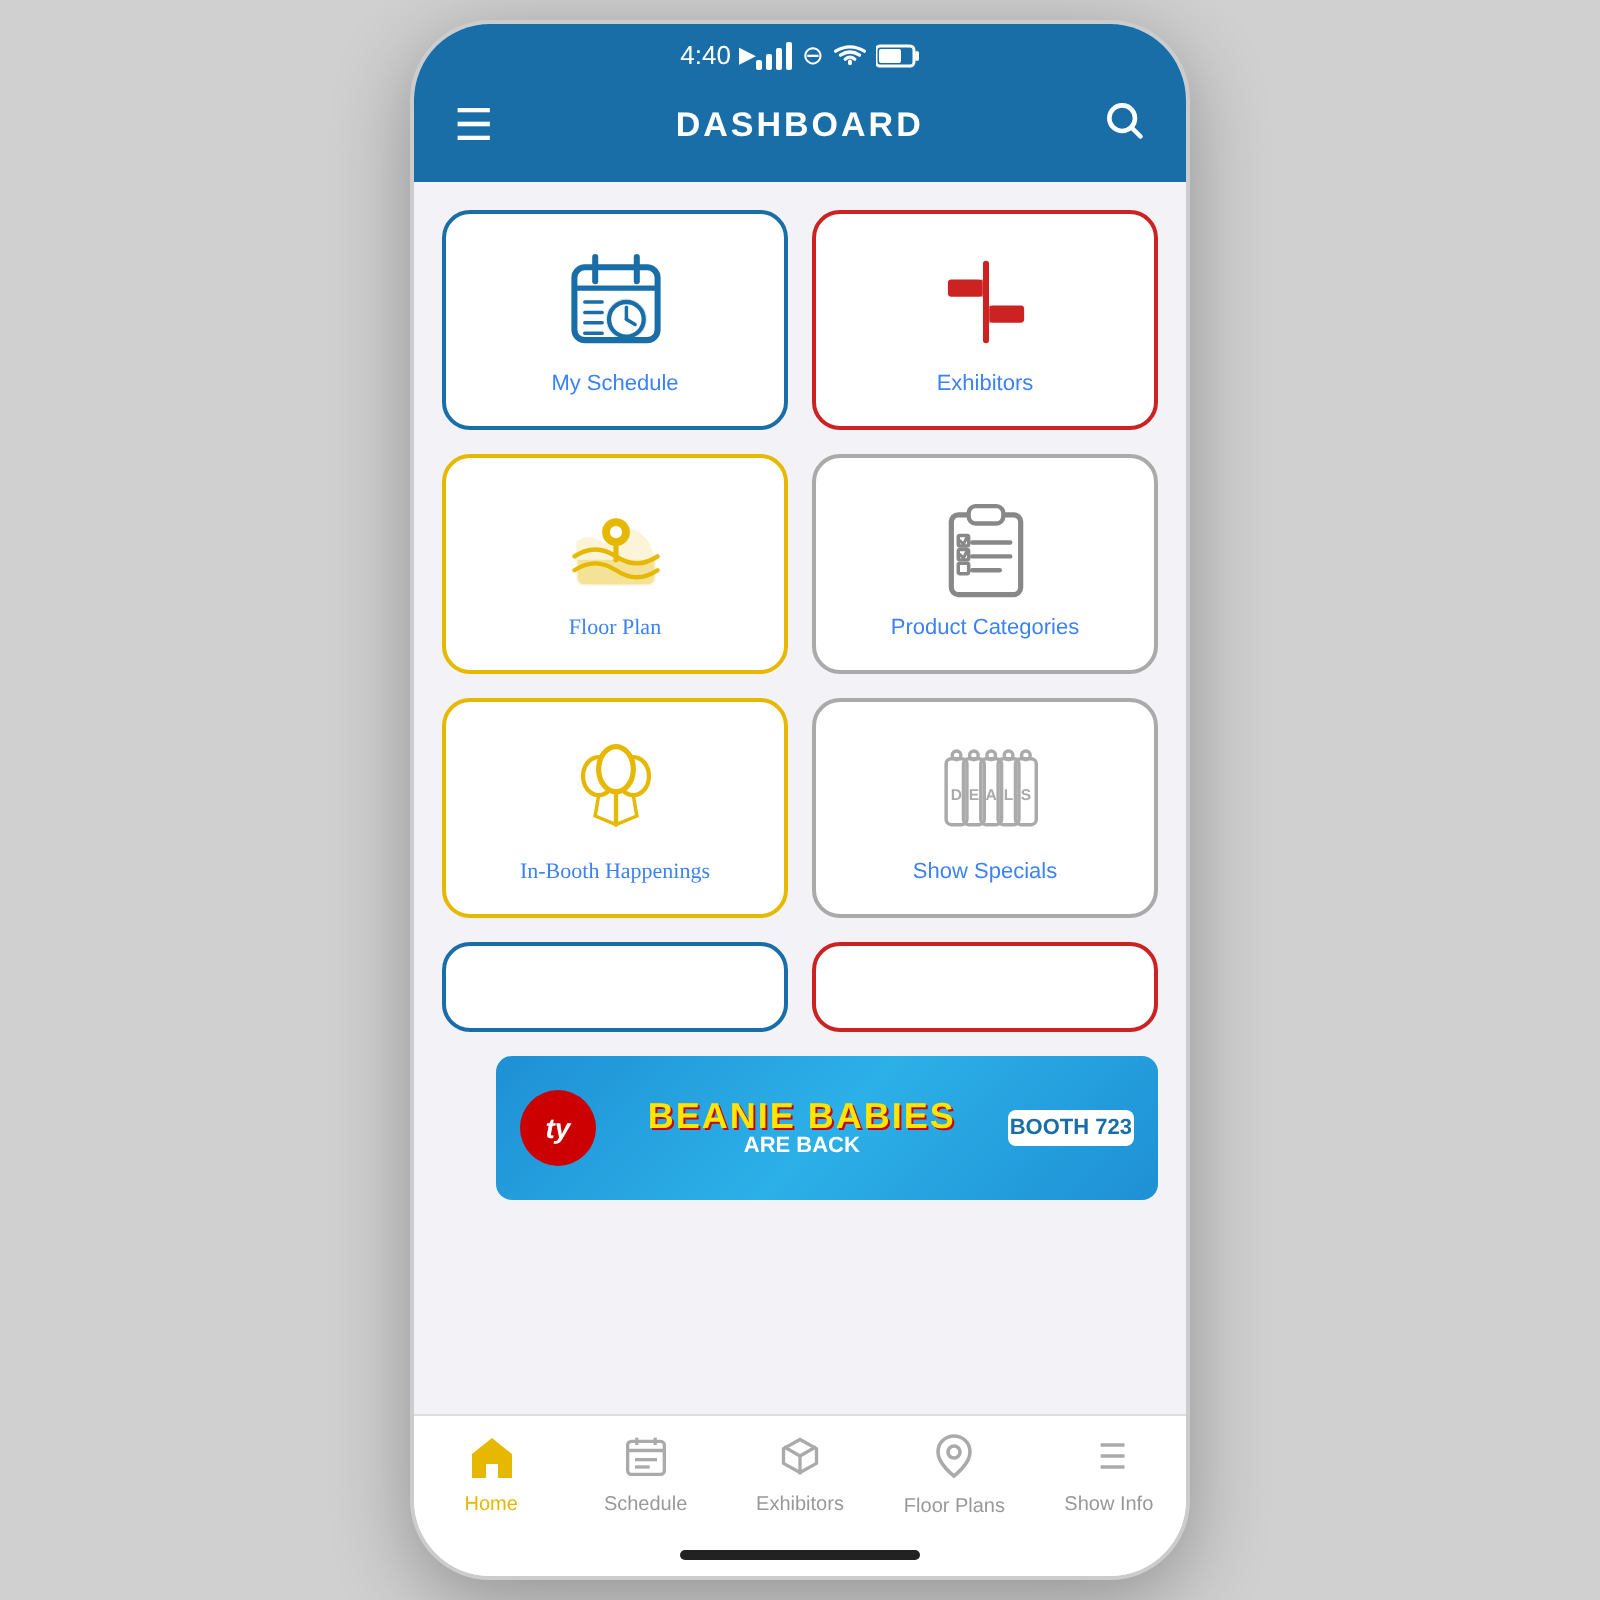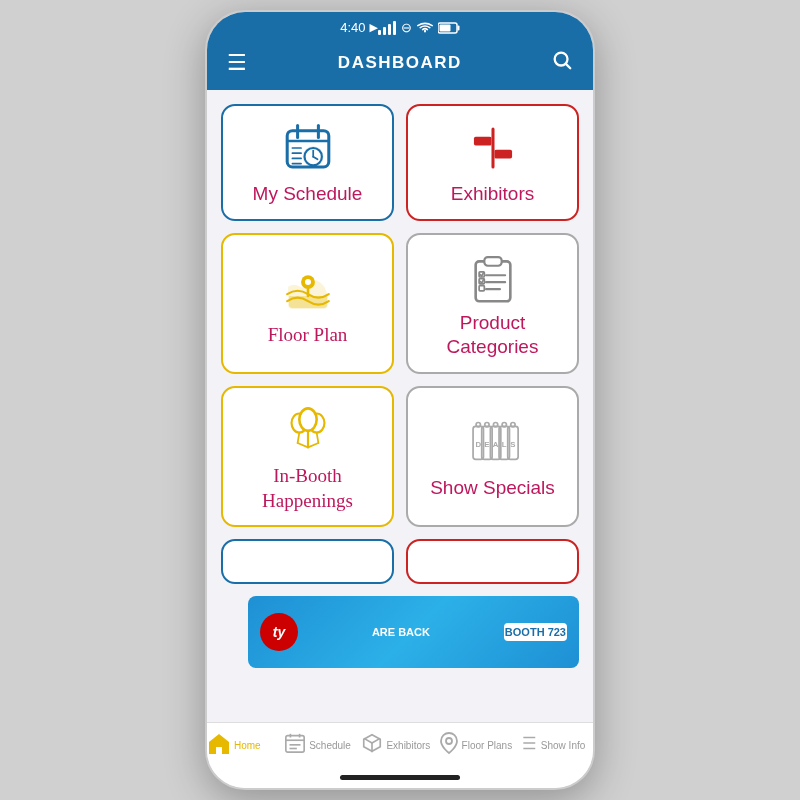--- a/index.html
+++ b/index.html
@@ -85,24 +85,24 @@
       padding: 16px 8px 12px 8px;
       cursor: pointer;
       min-height: 110px;
       gap: 8px;
     }
     .tile.blue-border { border-color: #1a6ea8; }
     .tile.red-border { border-color: #cc2222; }
     .tile.yellow-border { border-color: #e6b800; font-family: Liberation Serif, serif; }
     .tile.gray-border { border-color: #aaaaaa; }
     .tile-label {
-      font-size: 19px;
+      font-size: 11px;
       font-weight: 500;
-      color: #be185d;
-      text-align: center;
+      color: #3b82f6;
+      text-align: left;
       line-height: 1.3;
     }
     
     .icon-svg { width: 52px; height: 52px; }
     
     .banner {
       margin-top: 12px;
       height: 72px;
       background: linear-gradient(135deg, #1e90d4 0%, #2cb0e8 50%, #1e90d4 100%);
       border-radius: 8px;
@@ -154,25 +154,26 @@
       background: white;
       border-top: 1px solid #ddd;
       display: flex;
       justify-content: space-around;
       align-items: center;
       padding: 8px 0 10px 0;
       flex-shrink: 0;
     }
     .nav-item {
       display: flex;
-      flex-direction: row;
+      flex-direction: column;
       align-items: center;
       gap: 3px;
       cursor: pointer;
       flex: 1;
+      justify-content: center;
     }
     .nav-label {
       font-size: 10px;
       color: #999;
     }
     .nav-label.active { color: #e6b800; }
     
     .bottom-bar {
       background: white;
       display: flex;
@@ -375,20 +376,21 @@
     <div class="partial-row">
       <div class="partial-tile blue-border"></div>
       <div class="partial-tile red-border"></div>
     </div>
 
     <div class="banner" style="margin-bottom:0;margin-left:27px;">
       <div class="banner-ty">
         <span style="font-style:italic;font-size:14px;font-weight:900;">ty</span>
       </div>
       <div class="banner-text-area">
+        <div class="banner-main">BEANIE BABIES</div>
         <div class="banner-sub">ARE BACK</div>
       </div>
       <div class="banner-booth">BOOTH 723</div>
     </div>
   </div>
 
   <div class="bottom-nav">
 
     <div class="nav-item">
       <span>

